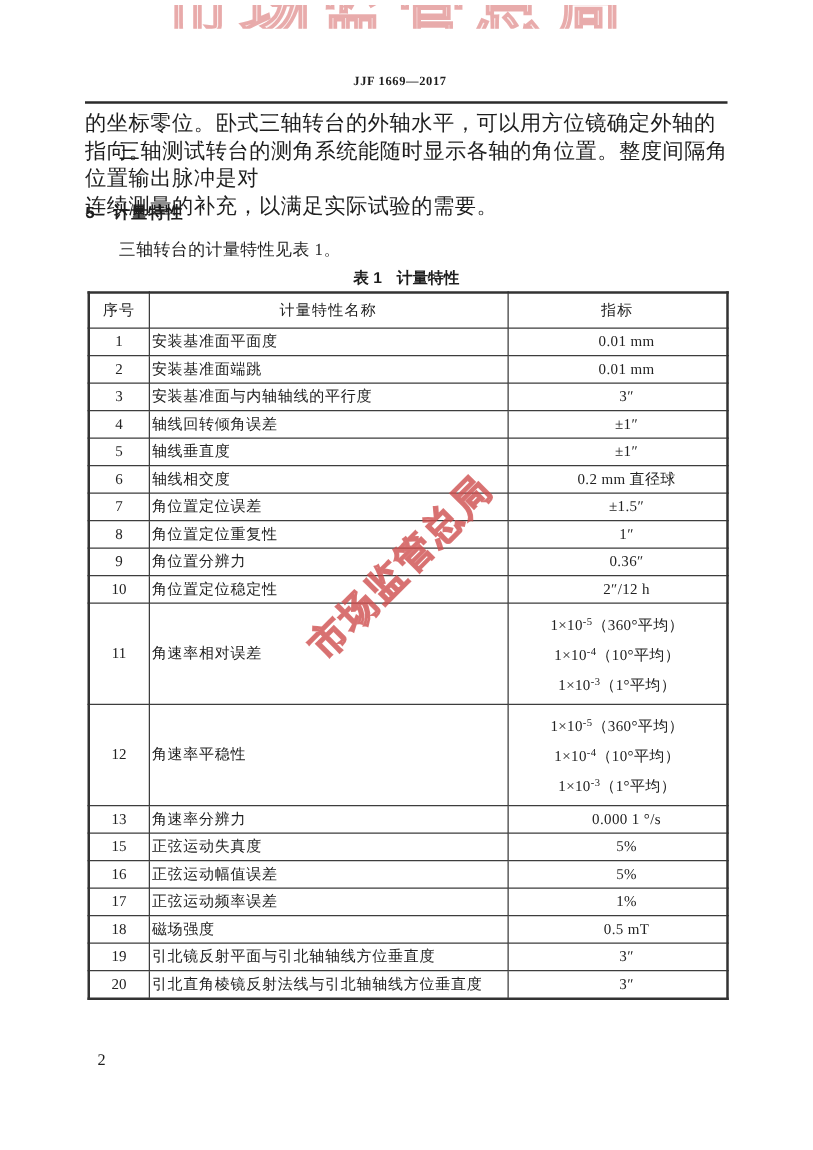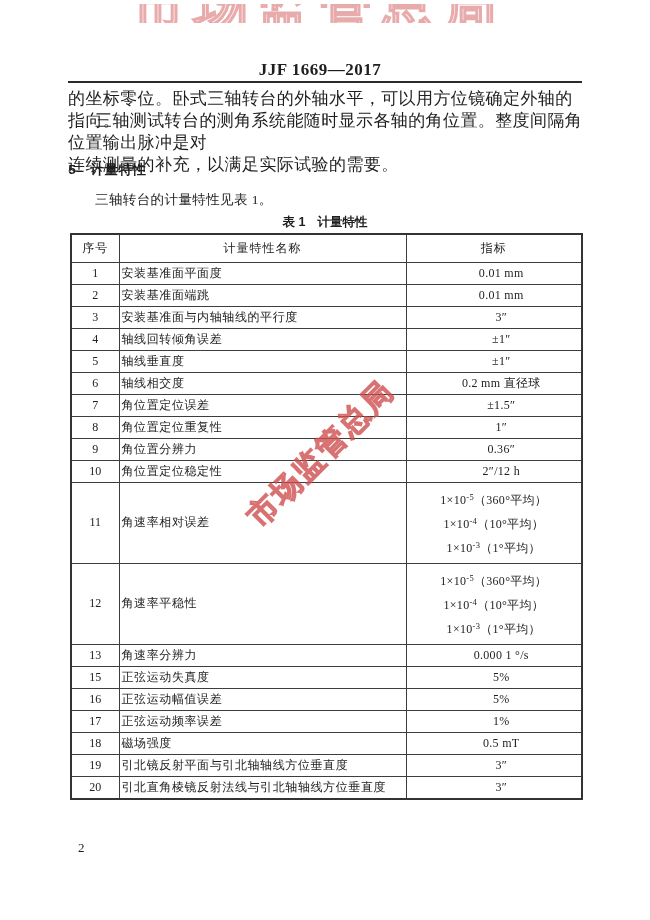--- a/index.html
+++ b/index.html
@@ -1,21 +1,21 @@
 <!DOCTYPE html>
 <html><head>
 <meta charset="utf-8">
 <style>
   * { margin: 0; padding: 0; box-sizing: border-box; }
   html, body { width: 650px; background: #ffffff; }
   body { font-family: "Liberation Serif", "DejaVu Serif", serif; color: #1e1e1e; }
   .page { position: relative; width: 650px; height: 920px; background: #ffffff; overflow: hidden; border-radius: 14px; }
 
   .doc-code { position: absolute; top: 60px; left: 0; width: 640px; text-align: center;
-              font-size: 17px; font-weight: bold; letter-spacing: 0.5px; }
+              font-size: 10px; font-weight: bold; letter-spacing: 0.5px; }
   .header-rule { position: absolute; top: 81px; left: 68px; width: 514px; height: 2px; background: #2b2b2b; }
 
   .para { position: absolute; left: 68px; width: 516px; font-size: 17px; line-height: 22px;
           letter-spacing: 0.4px; }
   .p1 { top: 88px; }
   .p2 { top: 110px; }
   .indent { text-indent: 27px; }
 
   .section-heading { position: absolute; top: 161px; left: 68px; font-size: 13.5px; font-weight: bold;
                      font-family: Liberation Mono, monospace; letter-spacing: 0.5px; }

